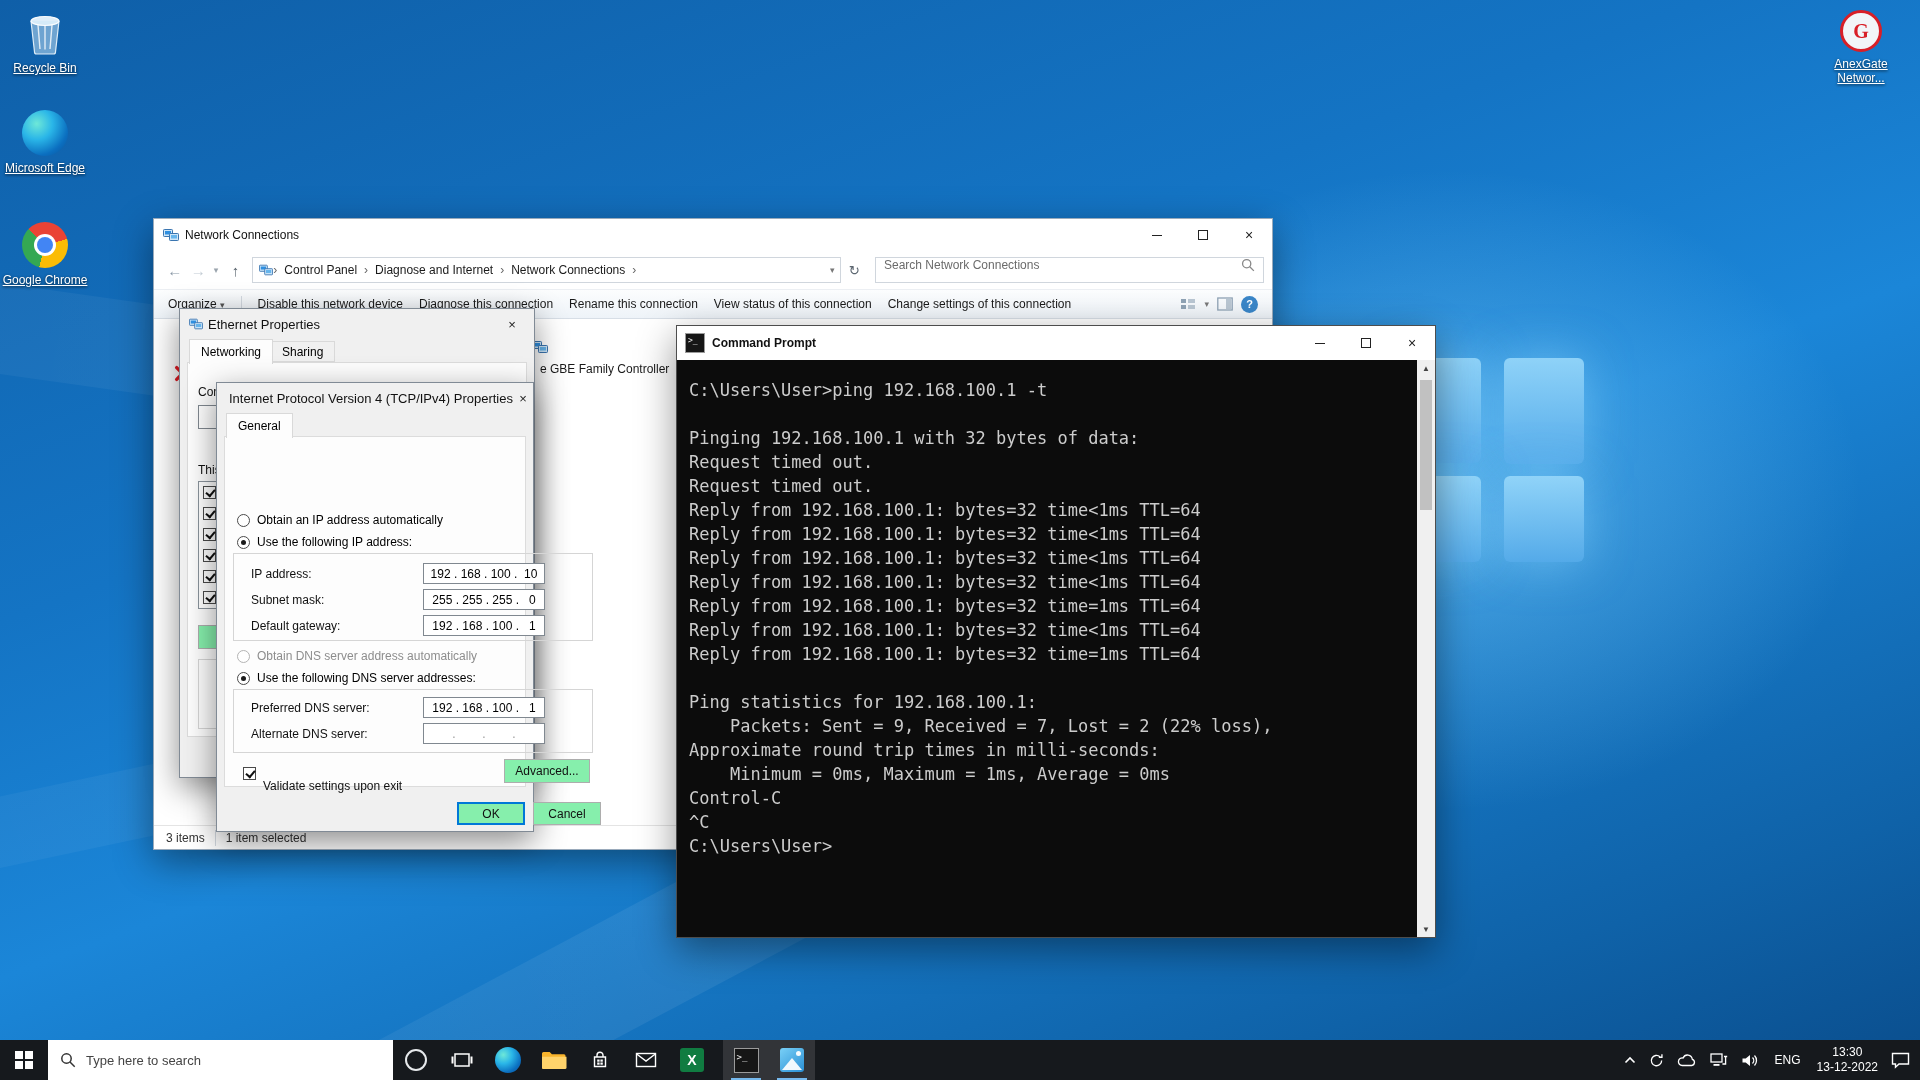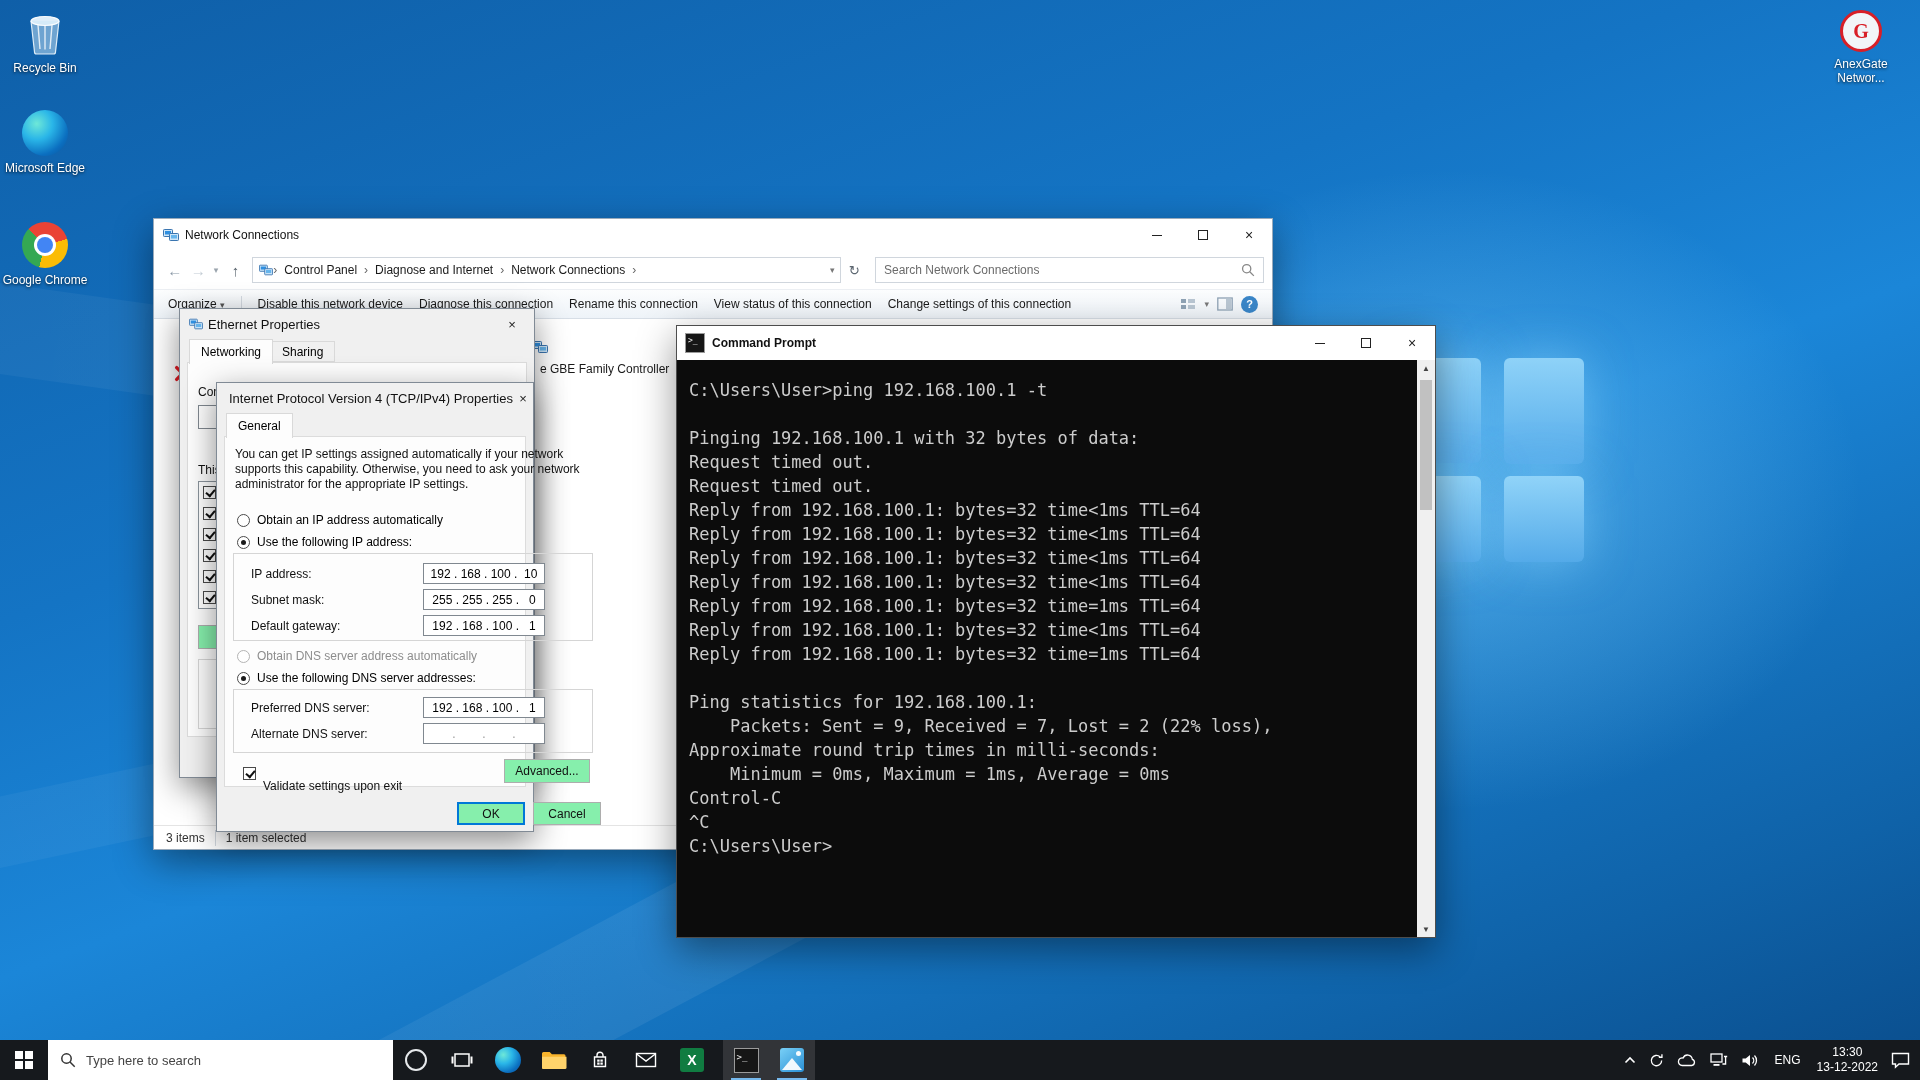--- a/index.html
+++ b/index.html
@@ -15,21 +15,21 @@
   .beam{position:absolute;width:2400px;background:linear-gradient(90deg,rgba(255,255,255,0),rgba(255,255,255,.07) 60%,rgba(255,255,255,0));transform-origin:right center;}
   .b1{right:380px;top:430px;height:110px;transform:rotate(-28deg);}
   .b2{right:380px;top:470px;height:70px;transform:rotate(-12deg);}
   .b3{right:380px;top:500px;height:90px;transform:rotate(8deg);}
   .pane{position:absolute;border-radius:6px;
     background:linear-gradient(180deg,rgba(150,215,250,.92),rgba(88,173,235,.85));
     box-shadow:0 0 46px rgba(130,205,250,.55);}
 
   
   .dicon{position:absolute;width:86px;display:flex;flex-direction:column;align-items:center;gap:5px;text-align:center;cursor:default;}
-  .dicon .lbl{font-size:12px;line-height:14px;color:#fff;text-shadow:0 1px 3px rgba(0,0,0,.8);}
+  .dicon .lbl{font-size:12px;line-height:14px;color:#fff;text-shadow:0 1px 3px rgba(0,0,0,.8);text-decoration:underline;}
   .edge-ball{width:46px;height:46px;border-radius:50%;
     background:radial-gradient(circle at 32% 30%,#6ee8d8 0%,#2ab6e8 35%,#0b6fc0 70%,#0a4f96 100%);}
   .chrome-ball{width:46px;height:46px;border-radius:50%;position:relative;
     background:conic-gradient(from -45deg,#ea4335 0 33.3%,#fbbc05 0 66.6%,#34a853 0 100%);}
   .chrome-ring{position:absolute;inset:12px;border-radius:50%;background:#fff;}
   .chrome-core{position:absolute;inset:15px;border-radius:50%;background:#4285f4;}
   .anex-ball{width:42px;height:42px;border-radius:50%;background:#f2f5f8;border:3px solid #d81f27;
     display:flex;align-items:center;justify-content:center;color:#d81f27;font-weight:bold;font-size:20px;
     font-family:"Liberation Serif","DejaVu Serif",serif;}
 
@@ -45,21 +45,21 @@
   .explorer{left:153px;top:218px;width:1120px;height:632px;background:#fff;border:1px solid #99aabb;
     display:flex;flex-direction:column;z-index:10;}
   .tbar{height:32px;display:flex;align-items:center;background:#fff;flex:none;padding-left:9px;}
   .tbar .ttl{font-size:12px;margin-left:6px;color:#111;}
   .navrow{height:38px;display:flex;align-items:center;padding:0 8px;background:#fff;flex:none;}
   .navbtn{display:flex;align-items:center;justify-content:center;font-size:15px;width:26px;height:26px;}
   .addr{height:26px;border:1px solid #d0d6dd;background:#fff;display:flex;align-items:center;
     padding:0 6px;width:600px;font-size:12px;margin-left:4px;}
   .crumb{padding:0 7px;color:#1a1a1a;white-space:nowrap;}
   .csep{color:#666;font-size:12px;}
-  .searchbox{height:26px;border:1px solid #d0d6dd;background:#fff;display:flex;align-items:center;
+  .searchbox{height:26px;border:1px solid #d0d6dd;background:#fff;display:flex;
     padding:0 8px;width:396px;margin-left:8px;color:#6b6b6b;font-size:12px;gap:44px;}
   .cmdbar{height:30px;display:flex;align-items:center;gap:16px;padding:12px 14px;
     background:linear-gradient(#fcfdfe,#eef3f8);border-top:1px solid #eceff3;border-bottom:1px solid #d7dee6;
     font-size:12px;color:#1a1a1a;flex:none;}
   .cmditem{white-space:nowrap;}
   .vdiv{width:1px;height:16px;background:#d4dae1;flex:none;}
   .excontent{flex:1;position:relative;background:#fff;overflow:hidden;}
   .statusbar{height:24px;border-top:1px solid #e4e4e4;display:flex;align-items:center;font-size:12px;
     color:#333;padding:0 12px;gap:10px;flex:none;}
   .helpdot{width:17px;height:17px;border-radius:50%;background:#3a86c8;color:#fff;font-size:11px;
@@ -348,21 +348,20 @@
 
   <div class="dlg ipv4">
     <div class="dlg-tb">
       <span class="dlg-ttl" style="margin-left:3px;">Internet Protocol Version 4 (TCP/IPv4) Properties</span>
       <span class="dlg-x">
           <span>×</span>
         </span>
     </div>
     <span class="tab active" style="left:9px;">General</span>
     <div class="page">
-      <div class="a" style="left:10px;top:10px;width:362px;line-height:15px;color:#111;">You can get IP settings assigned automatically if your network supports this capability. Otherwise, you need to ask your network administrator for the appropriate IP settings.</div>
 
       <div class="radio a" style="left:12px;top:76px;">
         <span class="rdot"></span>
         <span>Obtain an IP address automatically</span>
       </div>
       <div class="radio sel a" style="left:12px;top:98px;">
         <span class="rdot"></span>
         <span>Use the following IP address:</span>
       </div>
 

